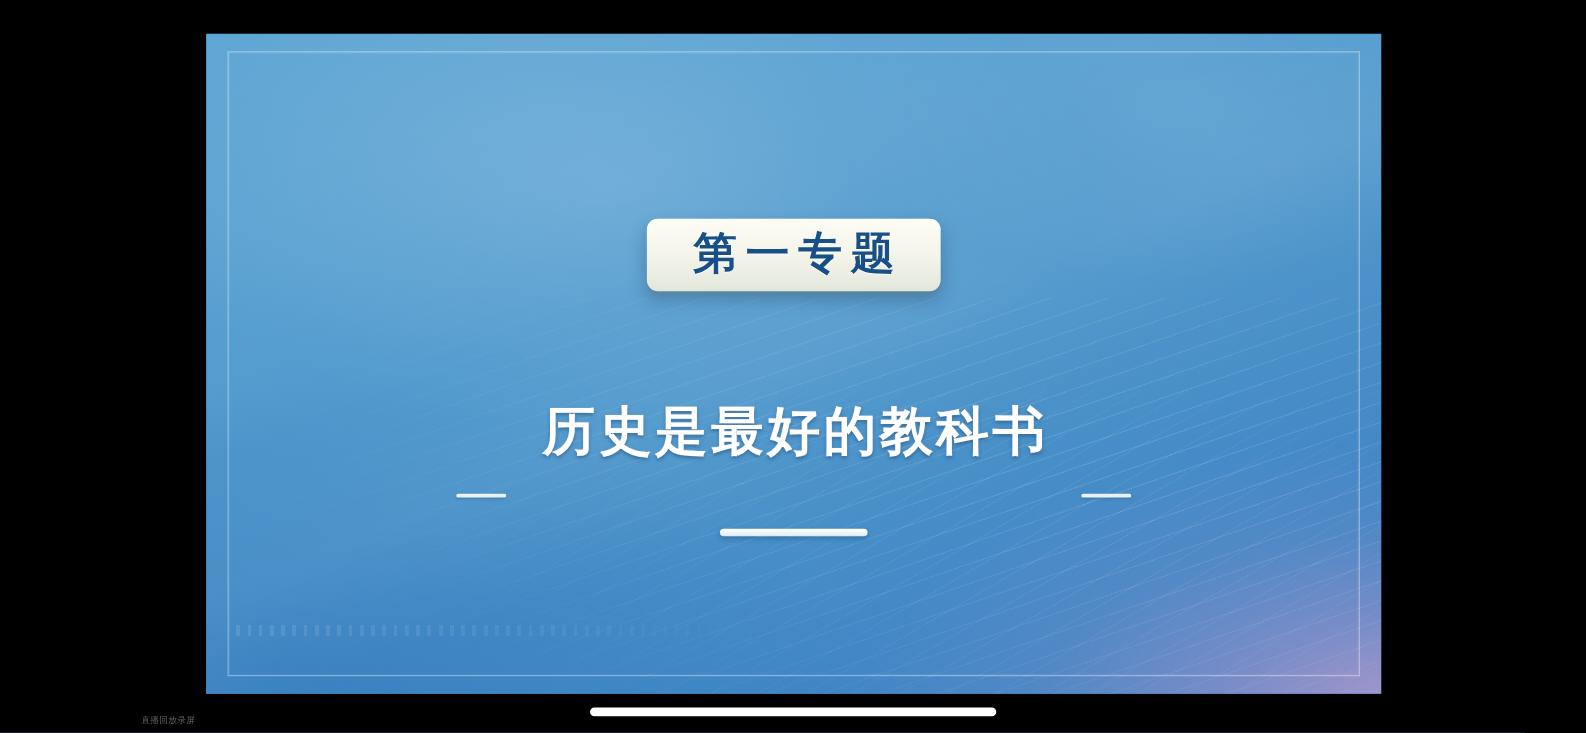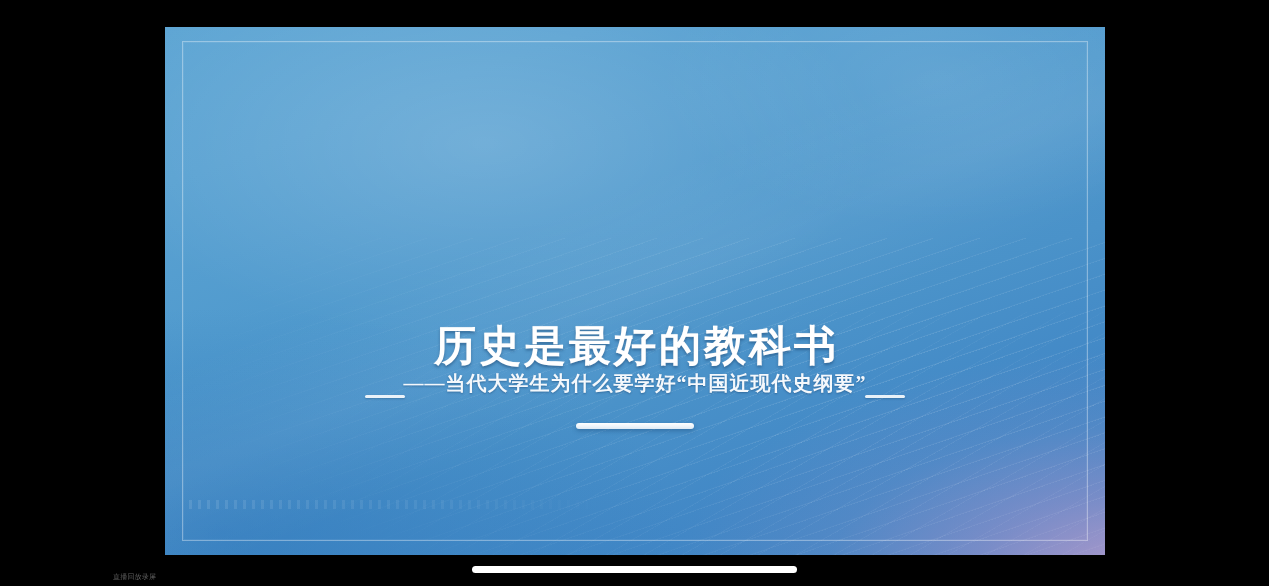--- a/index.html
+++ b/index.html
@@ -303,28 +303,30 @@
     <div class="slide-bg-bloom"></div>
     <div class="slide-bg-waves"></div>
     <div class="slide-bg-waves2"></div>
     <div class="slide-bg-sheen"></div>
 
     <div class="slide-inner-border"></div>
     <div class="slide-microtext"></div>
 
     <div class="slide-content">
 
+      <div class="topic-badge">
+        <div class="topic-badge-text">第一专题</div>
+      </div>
 
       <div class="title-row">
         <span class="title-dash"></span>
         <h1 class="main-title">历史是最好的教科书</h1>
         <span class="title-dash"></span>
       </div>
 
-      <div class="subtitle">——当代大学生为什么要学好“中国近现代史纲要”</div>
 
       <div class="title-rule"></div>
 
     </div>
   </div>
 
   <div class="watermark">直播回放录屏</div>
 
   <div class="home-indicator"></div>
 

